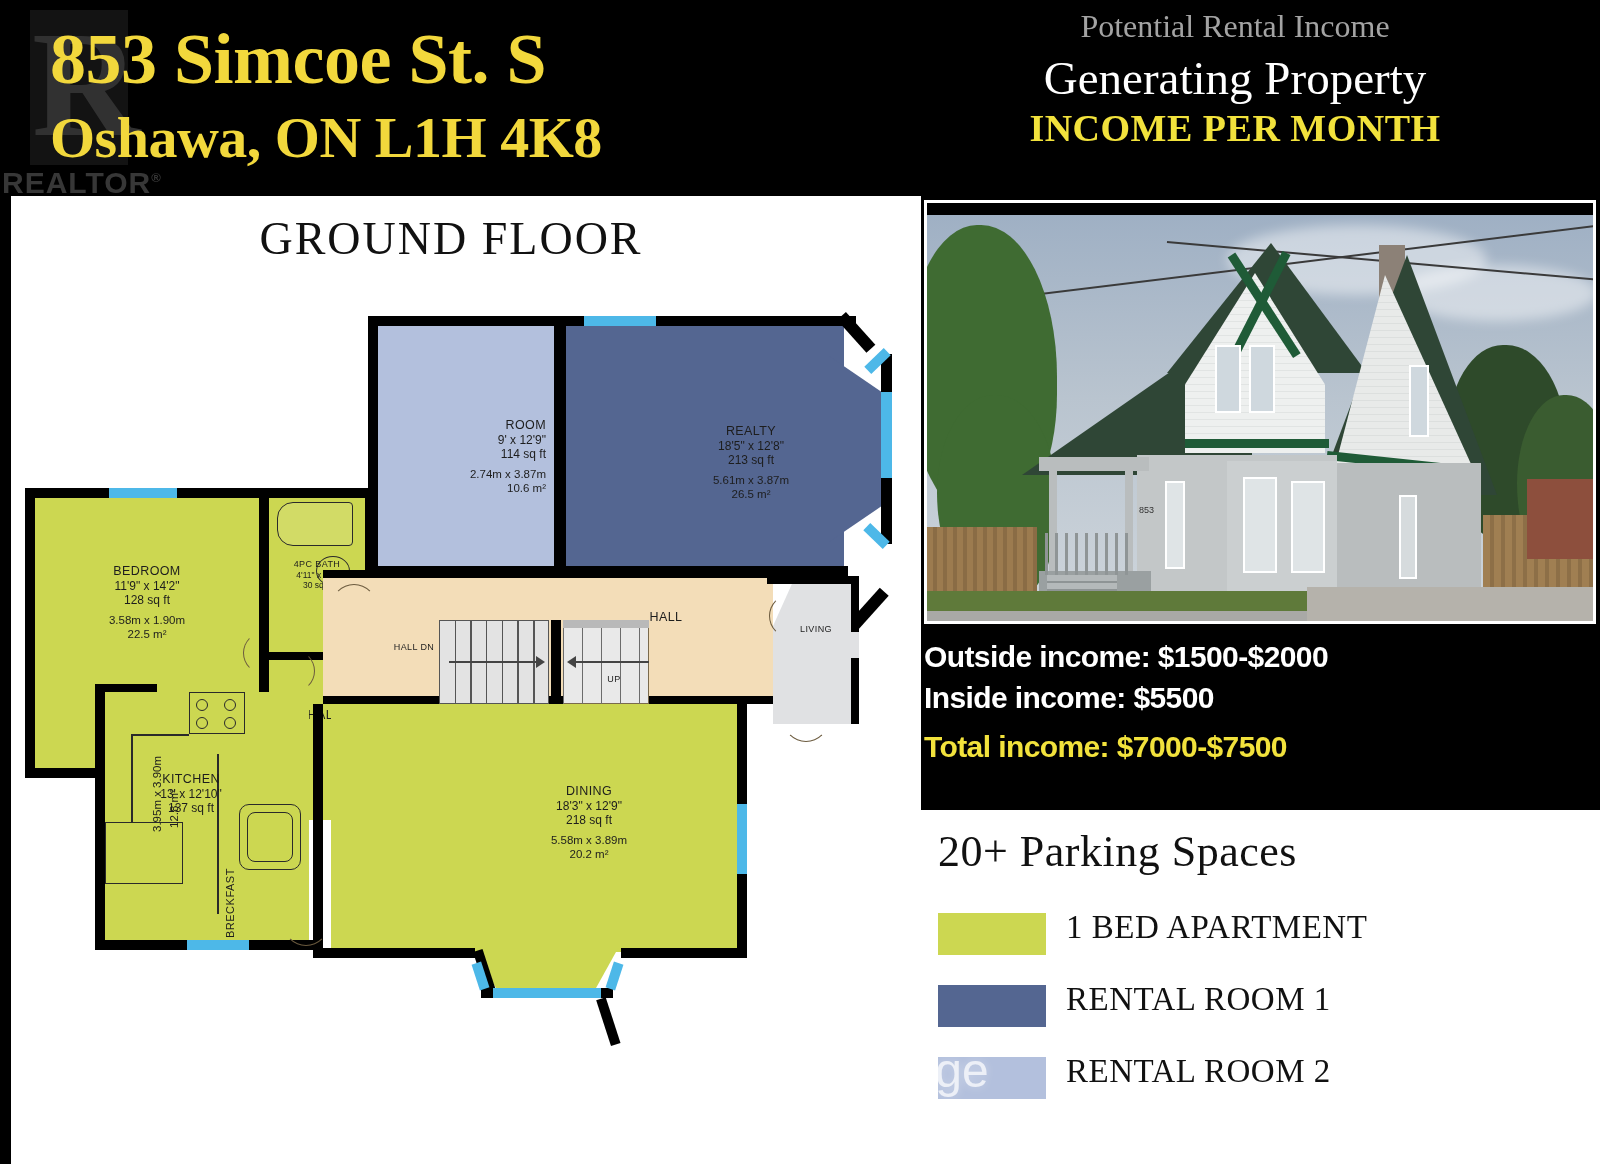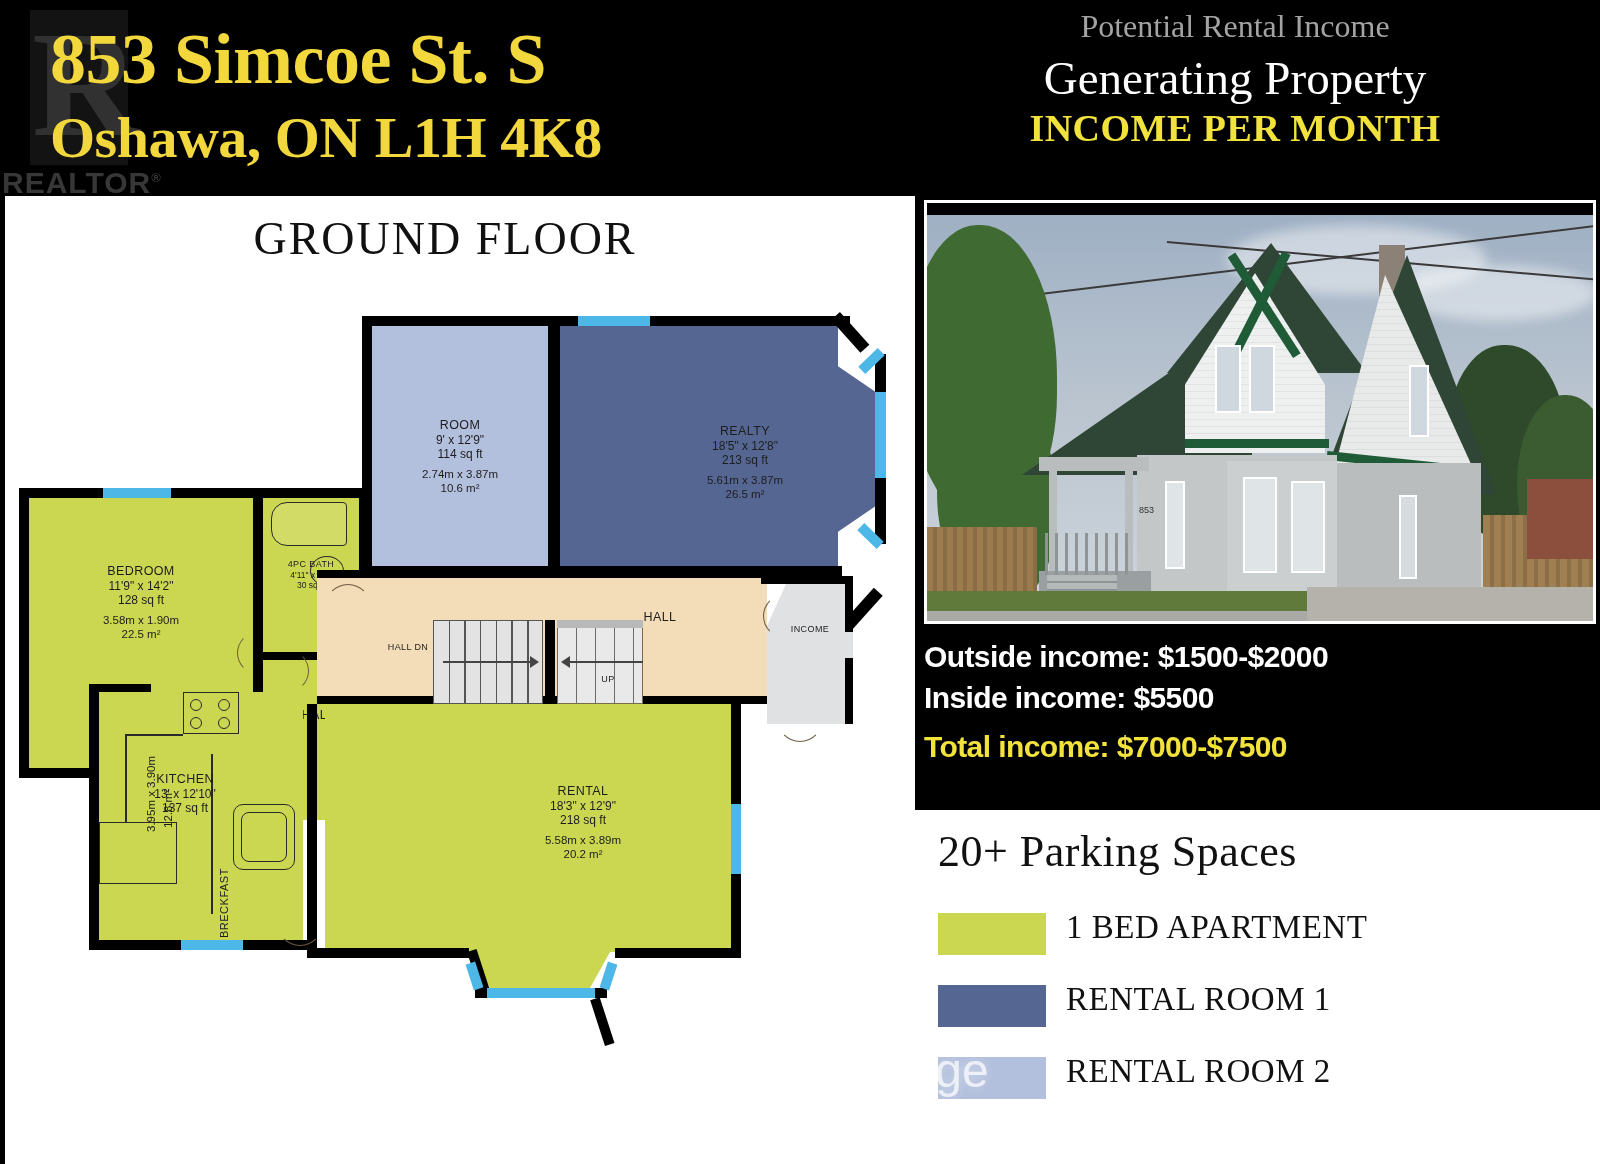--- a/index.html
+++ b/index.html
@@ -39,21 +39,21 @@
     font-family: "Liberation Sans", sans-serif;
   }
   .realtor-txt sup { font-size: 13px; }
 
   .hdr-right { position: absolute; left: 870px; top: 0; width: 730px; height: 196px; text-align: center; }
   .hr-l1 { margin-top: 0; font-size: 32px; color: #a3a3a3; line-height: 52px; white-space: nowrap; }
   .hr-l2 { font-size: 47px; color: #fff; line-height: 52px; white-space: nowrap; }
   .hr-l3 { margin-top: 2px; font-size: 38px; color: #f2e23c; font-weight: 700; letter-spacing: 0.5px; white-space: nowrap; }
 
   
-  .fp-panel { position: absolute; left: 5px; top: 196px; width: 910px; height: 968px; background: #fff; }
+  .fp-panel { position: absolute; left: 11px; top: 196px; width: 910px; height: 968px; background: #fff; }
   .fp-title {
     position: absolute; left: 0; top: 16px; width: 880px; text-align: center;
     font-size: 46px; letter-spacing: 2px; color: #111;
   }
   .fp-stage { position: absolute; left: 0; top: 0; width: 910px; height: 968px; }
 
   
   .rm { position: absolute; }
   .wall { position: absolute; background: #000; }
   .lbl {
@@ -168,21 +168,21 @@
       <div class="win" style="left:573px; top:120px; width:72px; height:10px;"></div>
       <div class="win" style="left:853px; top:160px; width:27px; height:10px; transform:rotate(-44deg);"></div>
       <div class="win" style="left:870px; top:196px; width:11px; height:86px;"></div>
       <div class="win" style="left:852px; top:335px; width:27px; height:10px; transform:rotate(44deg);"></div>
 
       <div class="door-sw" style="left:395px; top:340px; width:46px; height:46px; border-top-color:transparent; border-left-color:transparent; border-right-color:transparent;"></div>
       <div class="door-sw" style="left:470px; top:340px; width:46px; height:46px; border-top-color:transparent; border-left-color:transparent; border-right-color:transparent;"></div>
       <div class="door-sw" style="left:650px; top:340px; width:48px; height:48px; border-top-color:transparent; border-left-color:transparent; border-right-color:transparent;"></div>
       <div class="door-sw" style="left:730px; top:340px; width:48px; height:48px; border-top-color:transparent; border-left-color:transparent; border-right-color:transparent;"></div>
 
-      <div class="lbl" style="left:375px; top:222px; width:160px;">
+      <div class="lbl" style="left:375px; top:222px; width:160px;text-align:right;">
         <div class="nm">ROOM</div>
         <div class="dim">9' x 12'9"</div>
         <div class="dim">114 sq ft</div>
         <div class="gap"></div>
         <div class="met">2.74m x 3.87m</div>
         <div class="met">10.6 m²</div>
       </div>
 
       <div class="lbl" style="left:640px; top:228px; width:200px;">
         <div class="nm">REALTY</div>
@@ -299,21 +299,21 @@
       <div class="lbl lbl-sm" style="left:578px; top:478px; width:50px;">
         <div class="nm">UP</div>
       </div>
 
       <div class="rm" style="left:762px; top:388px; width:86px; height:140px; background:#e0e1e3;
                   clip-path: polygon(22% 0, 100% 0, 100% 100%, 0 100%, 0 30%);"></div>
       <div class="wall" style="left:756px; top:380px; width:92px; height:8px;"></div>
       <div class="wall" style="left:840px; top:380px; width:8px; height:56px;"></div>
       <div class="wall" style="left:840px; top:462px; width:8px; height:66px;"></div>
       <div class="lbl lbl-sm" style="left:764px; top:428px; width:82px;">
-        <div class="nm">INCOME</div>
+        <div class="nm">LIVING</div>
       </div>
       <div class="door-sw" style="left:758px; top:398px; width:44px; height:44px; border-right-color:transparent; border-bottom-color:transparent; border-top-color:transparent;"></div>
       <div class="door-sw" style="left:772px; top:500px; width:46px; height:46px; border-top-color:transparent; border-right-color:transparent; border-left-color:transparent;"></div>
 
       <div class="rm" style="left:320px; top:508px; width:412px; height:248px; background:#ccd751;"></div>
 
       <div class="rm" style="left:440px; top:752px; width:190px; height:48px; background:#ccd751;
                   clip-path: polygon(12% 0, 88% 0, 74% 100%, 26% 100%);"></div>
       <div class="wall" style="left:726px; top:508px; width:10px; height:254px;"></div>
       <div class="wall" style="left:302px; top:752px; width:162px; height:10px;"></div>
@@ -321,21 +321,21 @@
       <div class="wall" style="left:302px; top:508px; width:10px; height:254px;"></div>
       <div class="wall" style="left:462px; top:756px; width:10px; height:48px; transform:rotate(-18deg); transform-origin:top left;"></div>
       <div class="wall" style="left:470px; top:792px; width:132px; height:10px;"></div>
       <div class="wall" style="left:600px; top:802px; width:10px; height:48px; transform:rotate(-18deg); transform-origin:bottom left;"></div>
       <div class="win" style="left:726px; top:608px; width:10px; height:70px;"></div>
       <div class="win" style="left:482px; top:792px; width:108px; height:10px;"></div>
       <div class="win" style="left:456px; top:775px; width:27px; height:10px; transform:rotate(72deg);"></div>
       <div class="win" style="left:590px; top:775px; width:27px; height:10px; transform:rotate(-72deg);"></div>
 
       <div class="lbl" style="left:478px; top:588px; width:200px;">
-        <div class="nm">RENTAL</div>
+        <div class="nm">DINING</div>
         <div class="dim">18'3" x 12'9"</div>
         <div class="dim">218 sq ft</div>
         <div class="gap"></div>
         <div class="met">5.58m x 3.89m</div>
         <div class="met">20.2 m²</div>
       </div>
 
       <div class="door-sw" style="left:232px; top:436px; width:42px; height:42px; border-top-color:transparent; border-right-color:transparent; border-bottom-color:transparent;"></div>
       <div class="door-sw" style="left:262px; top:454px; width:42px; height:42px; border-top-color:transparent; border-left-color:transparent; border-bottom-color:transparent;"></div>
       <div class="door-sw" style="left:272px; top:704px; width:46px; height:46px; border-top-color:transparent; border-left-color:transparent; border-right-color:transparent;"></div>

